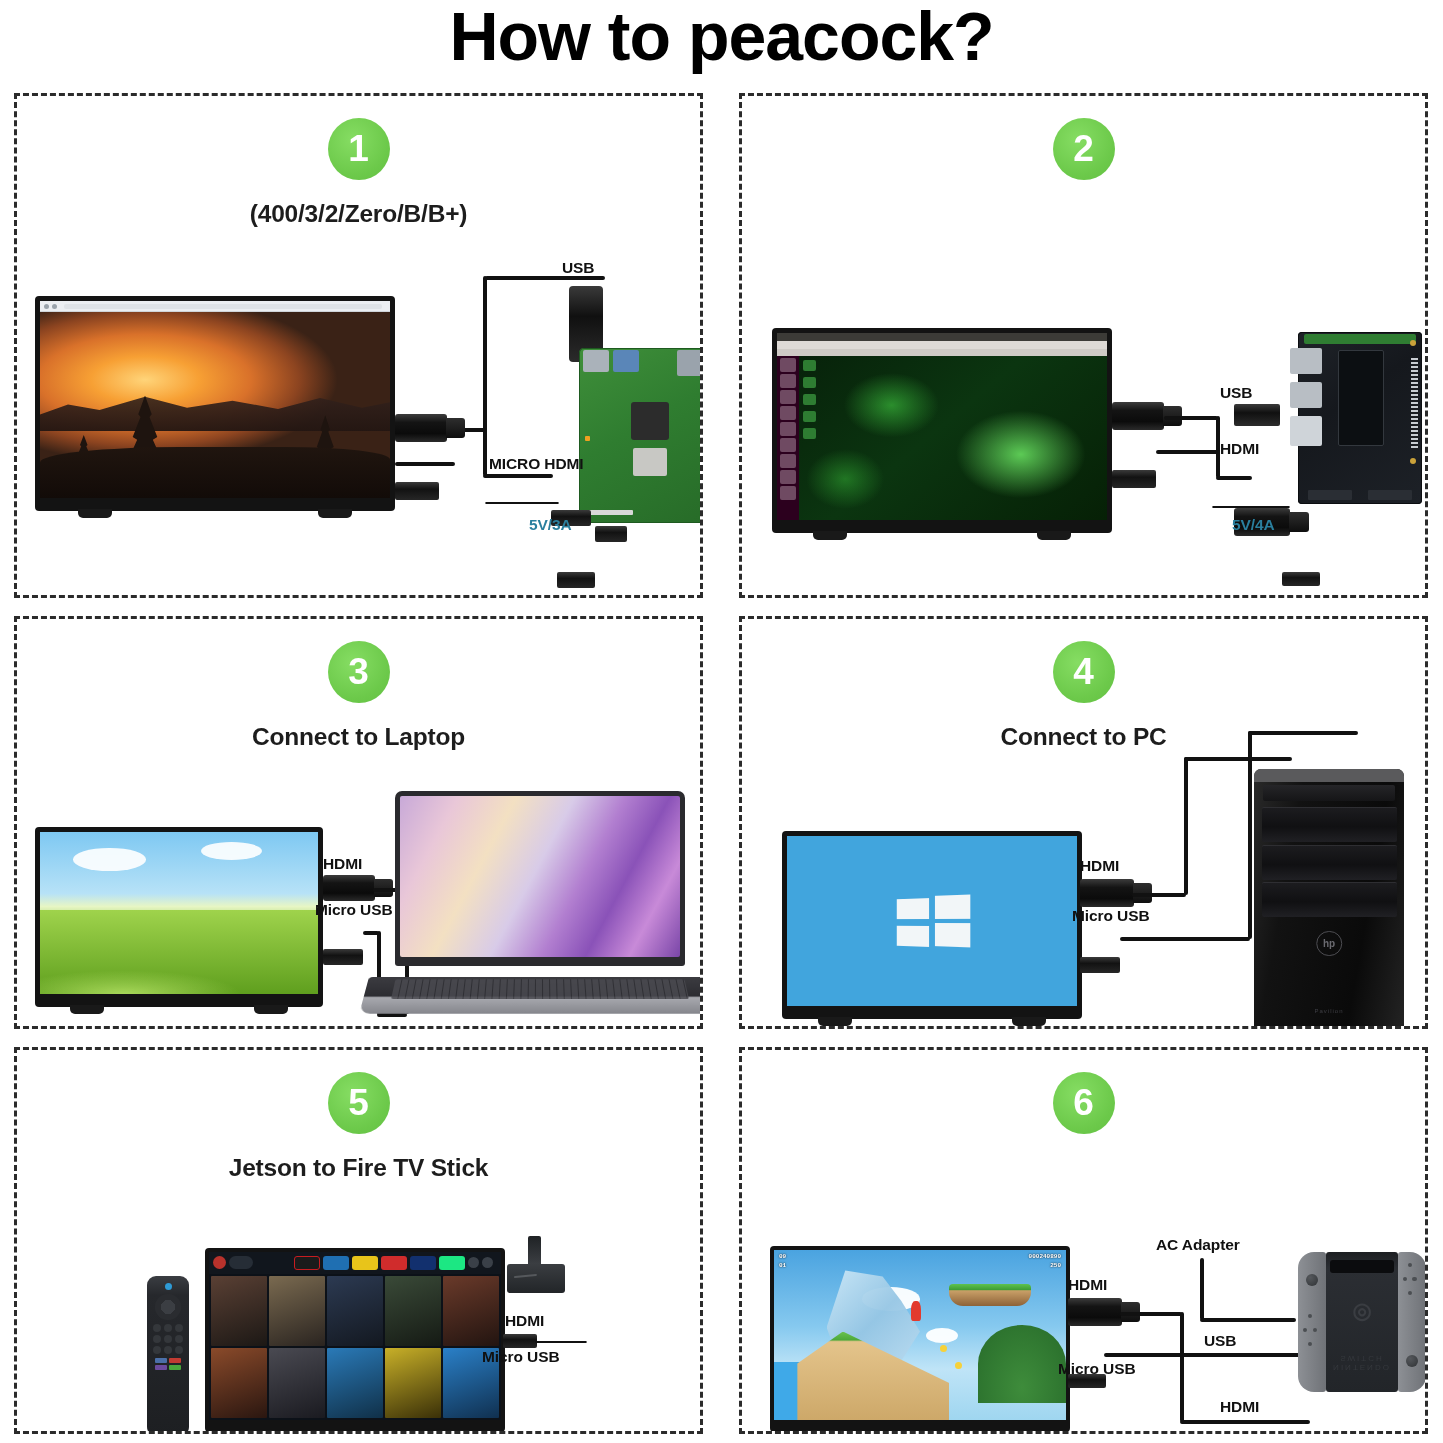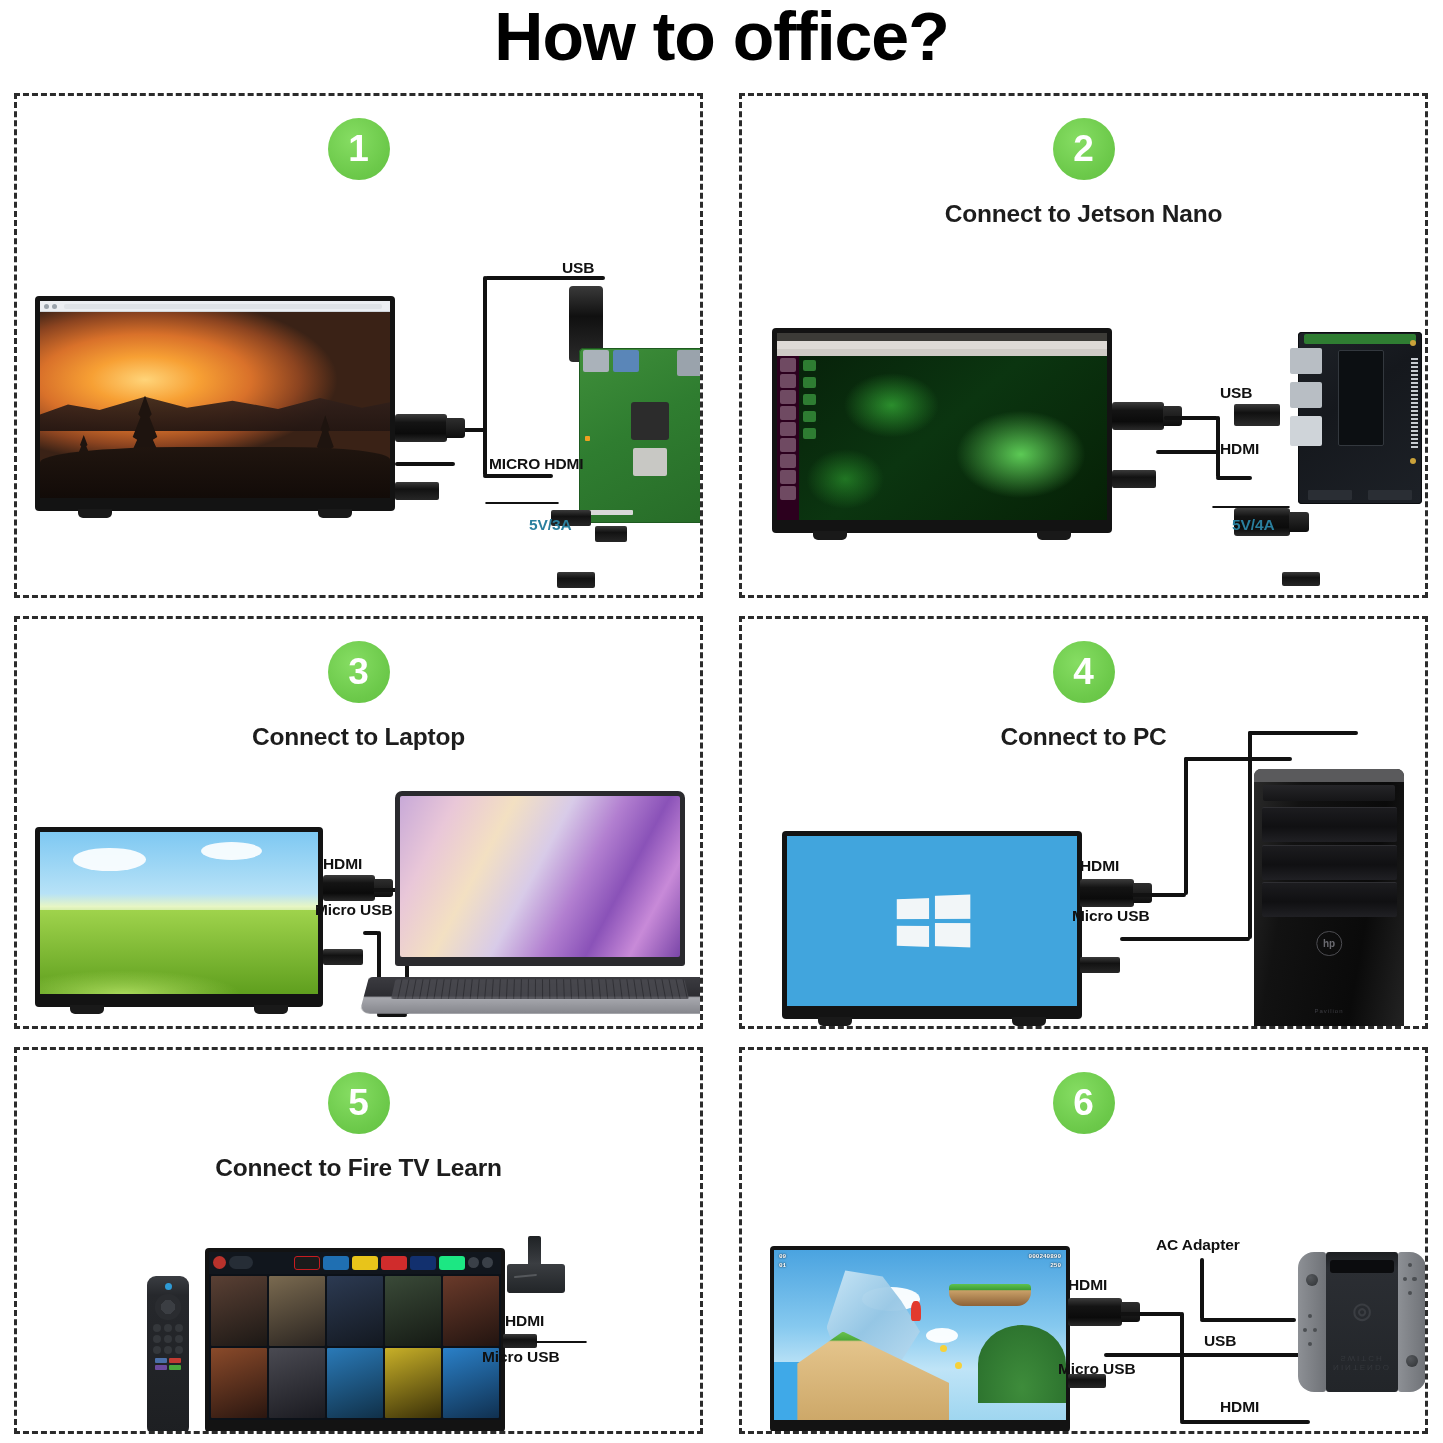--- a/index.html
+++ b/index.html
@@ -287,28 +287,29 @@
 
   .lbl{
     position:absolute; font-size:15.5px; font-weight:bold; color:#111;
     white-space:nowrap; letter-spacing:-0.1px;
   }
   .lbl.power{ color:#2a7f9e; }
 </style>
 </head>
 <body>
 
-<div id="page-title">How to office?</div>
+<div id="page-title">How to peacock?</div>
 
 <div id="panel-grid">
 
   <div class="panel">
     <div class="panel-head">
       <div class="step-circle">1</div>
       <div class="panel-title">
+        <div>(400/3/2/Zero/B/B+)</div>
       </div>
     </div>
     <div class="panel-body">
 
       <div class="monitor" style="left:18px; top:30px; width:360px; height:215px;">
         <div class="mon-bezel">
           <div class="mon-screen scr-sunset">
             <div class="browserbar">
               <span class="bb-dot"></span>
               <span class="bb-dot"></span>
@@ -358,23 +359,20 @@
 
       <div class="lbl" style="left:545px; top:-7px;">USB</div>
       <div class="lbl" style="left:472px; top:189px;">MICRO HDMI</div>
       <div class="lbl power" style="left:512px; top:250px;">5V/3A</div>
     </div>
   </div>
 
   <div class="panel">
     <div class="panel-head">
       <div class="step-circle">2</div>
-      <div class="panel-title">
-        <div>Connect to Jetson Nano</div>
-      </div>
     </div>
     <div class="panel-body">
 
       <div class="monitor" style="left:30px; top:62px; width:340px; height:205px;">
         <div class="mon-bezel">
           <div class="mon-screen scr-ubuntu">
             <div class="titlebar"></div>
             <div class="tabbar"></div>
             <div class="menubar"></div>
             <div class="neural"></div>
@@ -529,21 +527,21 @@
 
       <div class="lbl" style="left:338px; top:68px;">HDMI</div>
       <div class="lbl" style="left:330px; top:118px;">Micro USB</div>
     </div>
   </div>
 
   <div class="panel">
     <div class="panel-head">
       <div class="step-circle">5</div>
       <div class="panel-title">
-        <div>Connect to Fire TV Learn</div>
+        <div>Jetson to Fire TV Stick</div>
       </div>
     </div>
     <div class="panel-body">
 
       <div class="remote" style="left:130px; top:56px; width:42px; height:160px;">
         <div class="mic"></div>
         <div class="dpad"></div>
         <div class="grid">
           <i></i>
             <i></i>

